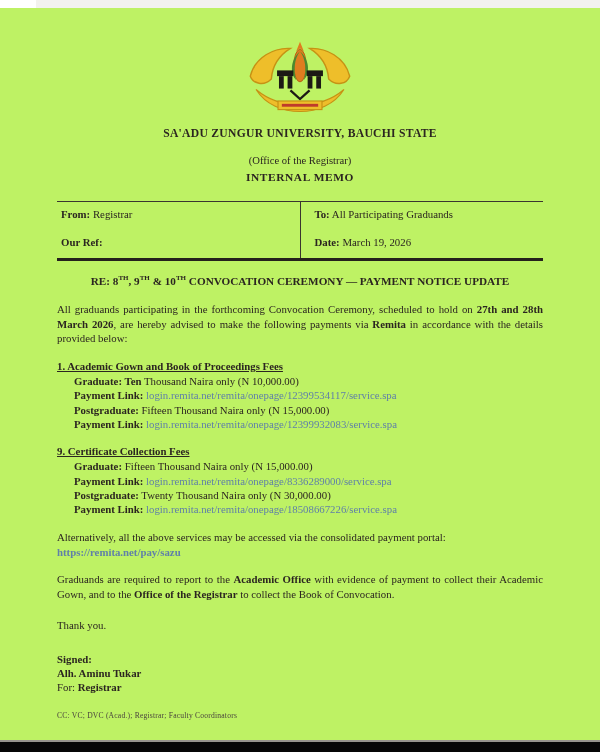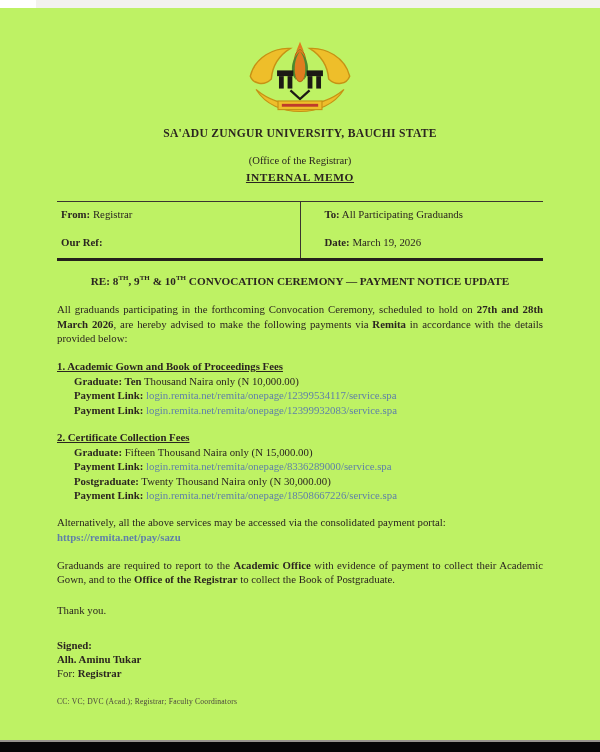--- a/index.html
+++ b/index.html
@@ -9,25 +9,25 @@
   .top-strip{position:absolute;top:0;left:0;width:600px;height:8px;background:#f3f2ee;}
   .top-strip::before{content:"";position:absolute;left:0;top:0;width:36px;height:8px;background:#ffffff;}
   .bottom-line{position:absolute;left:0;bottom:10px;width:600px;height:2px;background:#97948e;}
   .bottom-bar{position:absolute;left:0;bottom:0;width:600px;height:10px;background:#070707;}
   .content{position:absolute;top:8px;left:57px;width:486px;font-size:10.8px;line-height:1.36;
            filter:blur(0.25px);}
   .logo-wrap{text-align:center;margin-top:28px;}
   .hdr{text-align:center;}
   .hdr .uni{font-weight:bold;font-size:11.6px;letter-spacing:.3px;}
   .hdr .office{font-size:10.6px;margin-top:13px;}
-  .hdr .memo{font-weight:bold;font-size:11.4px;letter-spacing:.6px;margin-top:1px;text-decoration:underline;}
+  .hdr .memo{font-weight:bold;font-size:11.4px;letter-spacing:.6px;margin-top:1px;}
   table.meta{width:100%;border-collapse:collapse;margin-top:16px;
              border-top:1.4px solid #3a352f;border-bottom:3px solid #25211c;}
   table.meta td{width:50%;vertical-align:top;padding:5px 4px 8px 4px;font-size:10.8px;}
-  table.meta td.right{border-left:1.4px solid #3a352f;padding-left:24px;}
+  table.meta td.right{border-left:1.4px solid #3a352f;padding-left:14px;}
   .b{font-weight:bold;font-family:Liberation Serif, serif;}
   .subject{margin-top:13px;text-align:center;font-weight:bold;font-size:11.2px;}
   sup{font-size:7px;vertical-align:super;line-height:0;}
   .para{margin-top:13px;text-align:justify;}
   .sec{margin-top:13px;}
   .sec-head{font-weight:bold;text-decoration:underline;}
   .fee-lines{margin-left:17px;}
   .fee-lines div{line-height:1.34;}
   a.link{color:#6080a8;text-decoration:none;cursor:pointer;}
   .portal{font-weight:bold;color:#5a7cae;}
@@ -113,28 +113,31 @@
       <div class="sec-head">1. Academic Gown and Book of Proceedings Fees</div>
       <div class="fee-lines">
         <div>
           <span class="b">Graduate: Ten</span><span> Thousand Naira only (N 10,000.00)</span>
         </div>
         <div>
           <span class="b">Payment Link:</span>
           <a class="link">login.remita.net/remita/onepage/12399534117/service.spa</a>
         </div>
         <div>
+          <span class="b">Postgraduate:</span><span> Fifteen Thousand Naira only (N 15,000.00)</span>
+        </div>
+        <div>
           <span class="b">Payment Link:</span>
           <a class="link">login.remita.net/remita/onepage/12399932083/service.spa</a>
         </div>
       </div>
     </div>
 
     <div class="sec">
-      <div class="sec-head">2. Certificate Collection Fees</div>
+      <div class="sec-head">9. Certificate Collection Fees</div>
       <div class="fee-lines">
         <div>
           <span class="b">Graduate:</span><span> Fifteen Thousand Naira only (N 15,000.00)</span>
         </div>
         <div>
           <span class="b">Payment Link:</span>
           <a class="link">login.remita.net/remita/onepage/8336289000/service.spa</a>
         </div>
         <div>
           <span class="b">Postgraduate:</span><span> Twenty Thousand Naira only (N 30,000.00)</span>
@@ -145,21 +148,21 @@
         </div>
       </div>
     </div>
 
     <div class="para">
       <span>Alternatively, all the above services may be accessed via the consolidated payment portal:</span><br>
       <a class="link portal">https://remita.net/pay/sazu</a>
     </div>
 
     <div class="para">
-      <span>Graduands are required to report to the </span><span class="b">Academic Office</span><span> with evidence of payment to collect their Academic Gown, and to the </span><span class="b">Office of the Registrar</span><span> to collect the Book of Postgraduate.</span>
+      <span>Graduands are required to report to the </span><span class="b">Academic Office</span><span> with evidence of payment to collect their Academic Gown, and to the </span><span class="b">Office of the Registrar</span><span> to collect the Book of Convocation.</span>
     </div>
 
     <div class="closing">Thank you.</div>
 
     <div class="sig">
       <div class="b">Signed:</div>
       <div class="b">Alh. Aminu Tukar</div>
       <div>
         <span>For: </span><span class="b">Registrar</span>
       </div>

